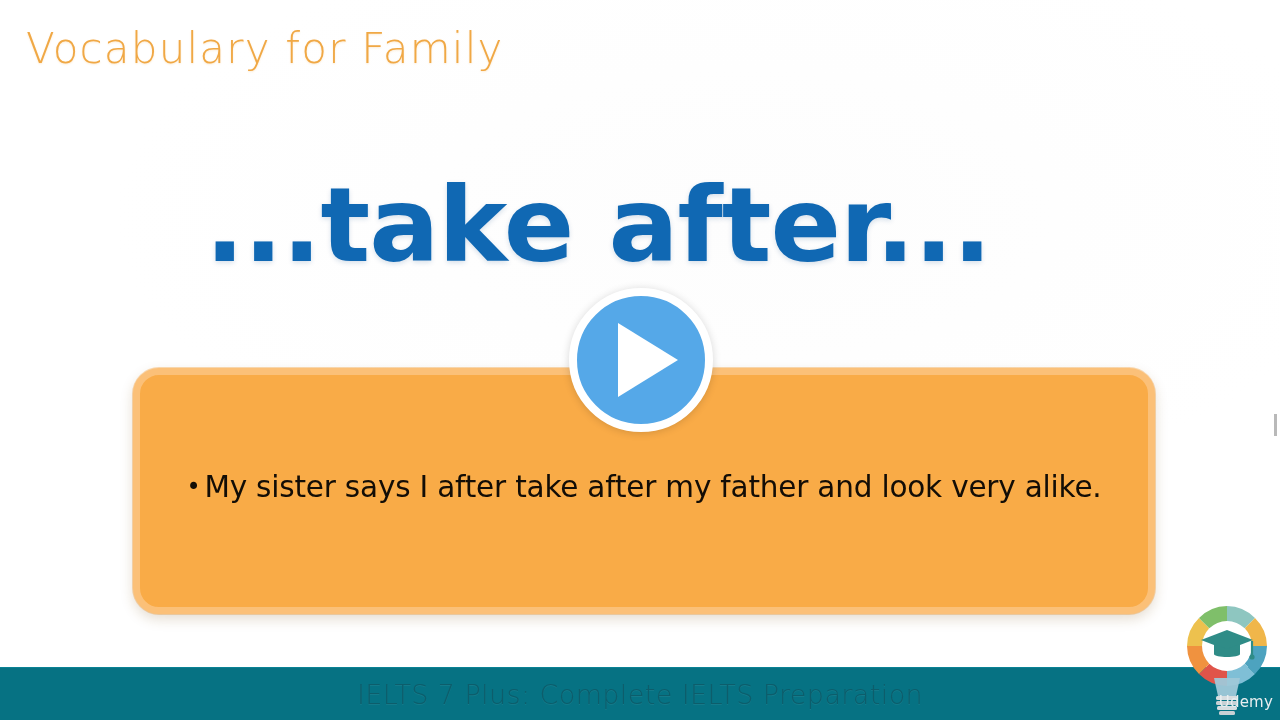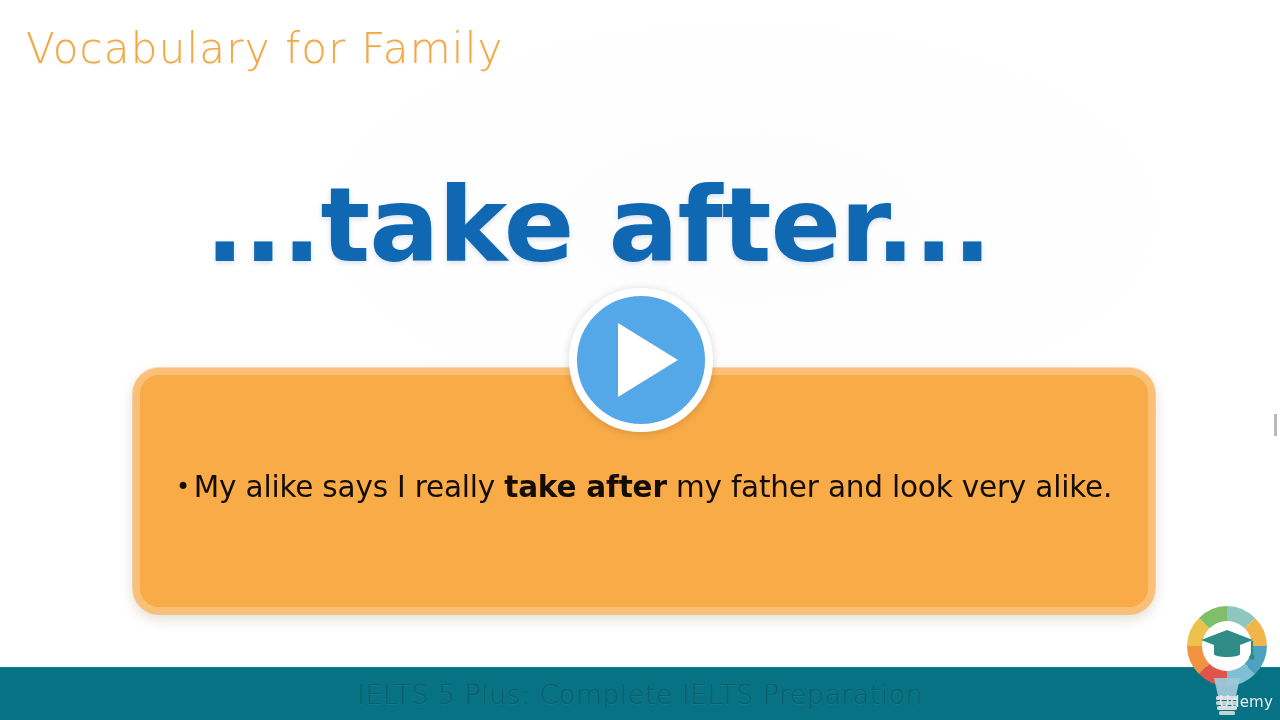--- a/index.html
+++ b/index.html
@@ -85,21 +85,21 @@
     letter-spacing: -0.2px;
     padding: 0 8px;
     box-sizing: border-box;
     text-indent: 0;
   }
   .example-line .bullet {
     font-size: 24px;
     vertical-align: 2px;
     padding-right: 4px;
   }
-  .example-line b { font-weight: 700; text-align: center; }
+  .example-line b { font-weight: 400; text-align: center; }
 
   
   #play-button {
     position: absolute;
     left: 569px;
     top: 288px;
     width: 144px;
     height: 144px;
     border-radius: 50%;
     background: #55a8e8;
@@ -182,32 +182,32 @@
 
 <div id="slide">
 
   <div id="slide-title">Vocabulary for Family</div>
 
   <div id="main-phrase">...take after...</div>
 
   <div id="examples-card">
 
     <div class="example-line">
-      <span class="bullet">•</span><span>My alike says I really </span><b>take after</b><span> my father and look very alike.</span>
+      <span class="bullet">•</span><span>My sister says I after </span><b>take after</b><span> my father and look very alike.</span>
     </div>
 
 
   </div>
 
   <div id="play-button" aria-label="Play">
     <div class="tri"></div>
   </div>
 
   <div id="course-bar">
-    <div id="course-title">IELTS 5 Plus: Complete IELTS Preparation</div>
+    <div id="course-title">IELTS 7 Plus: Complete IELTS Preparation</div>
   </div>
 
   <div id="brand-logo">
     <svg width="98" height="118" viewBox="0 0 98 118" xmlns="http://www.w3.org/2000/svg">
 
       <g>
         <circle cx="49" cy="46" r="40" fill="none" stroke="#ffffff" stroke-width="0"></circle>
 
         <g>
           <path d="M49 6 A40 40 0 0 1 77 18 L63 32 A20 20 0 0 0 49 26 Z" fill="#8ec6c0"></path>

